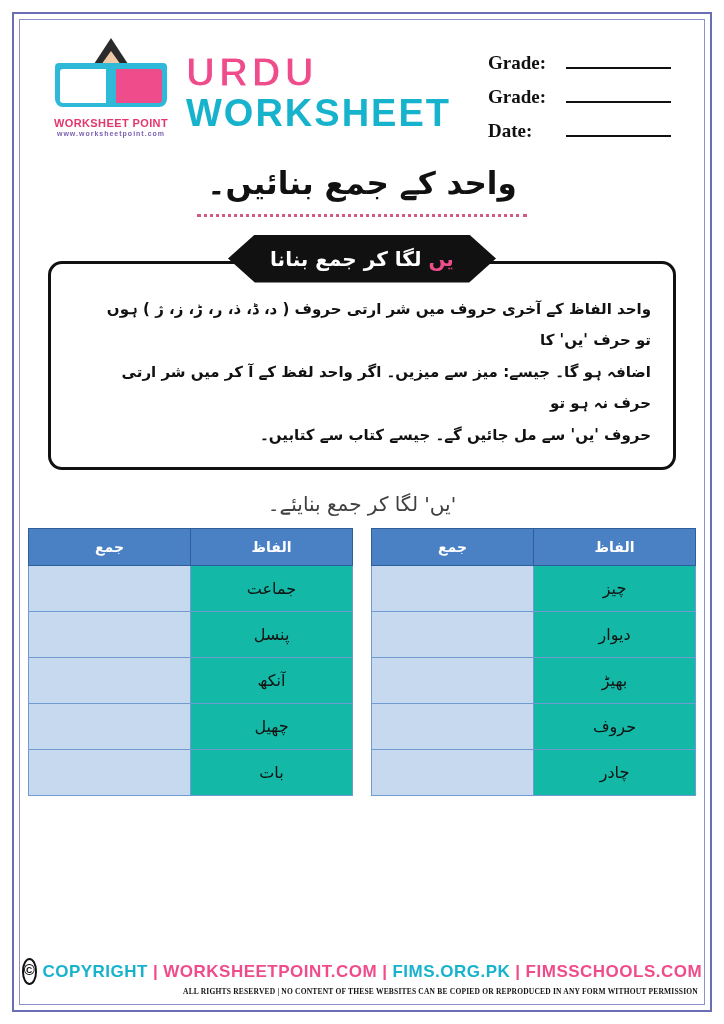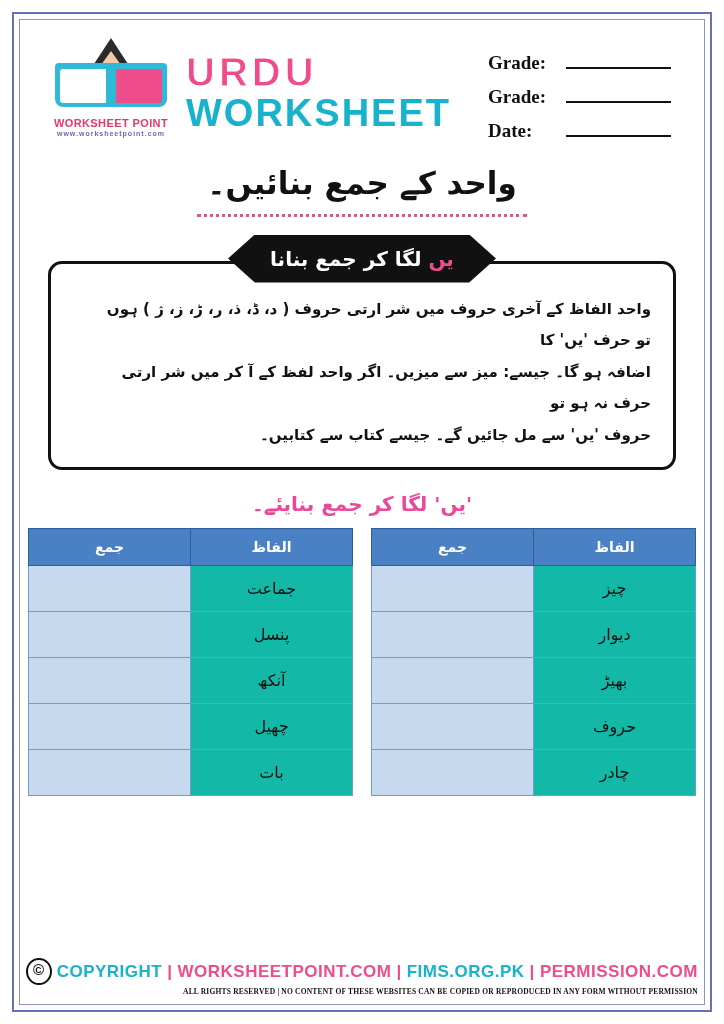--- a/index.html
+++ b/index.html
@@ -259,22 +259,22 @@
     margin-left: 28px;
   }
 
   
   .instruction {
     text-align: center;
     margin-top: 22px;
     direction: rtl;
     font-family: "DejaVu Sans", sans-serif;
     font-size: 20px;
-    font-weight: bold;
-    color: #ec4899;
+    font-weight: normal;
+    color: #404040;
   }
 
   
   .tables {
     display: flex;
     gap: 18px;
     margin-top: 12px;
     padding: 0 2px;
   }
   table.ws {
@@ -481,19 +481,19 @@
 
     <div class="footer">
       <div class="footer-line">
         <span class="copy-sym">©</span>
         <span class="f-copyright">COPYRIGHT</span>
         <span class="f-sep">|</span>
         <span class="f-wp">WORKSHEETPOINT.COM</span>
         <span class="f-sep">|</span>
         <span class="f-fims">FIMS.ORG.PK</span>
         <span class="f-sep">|</span>
-        <span class="f-fimss">PERMISSION.COM</span>
+        <span class="f-fimss">FIMSSCHOOLS.COM</span>
       </div>
       <div class="footer-note">ALL RIGHTS RESERVED | NO CONTENT OF THESE WEBSITES CAN BE COPIED OR REPRODUCED IN ANY FORM WITHOUT PERMISSION</div>
     </div>
 
   </div>
 </div>
 
 </body></html>

